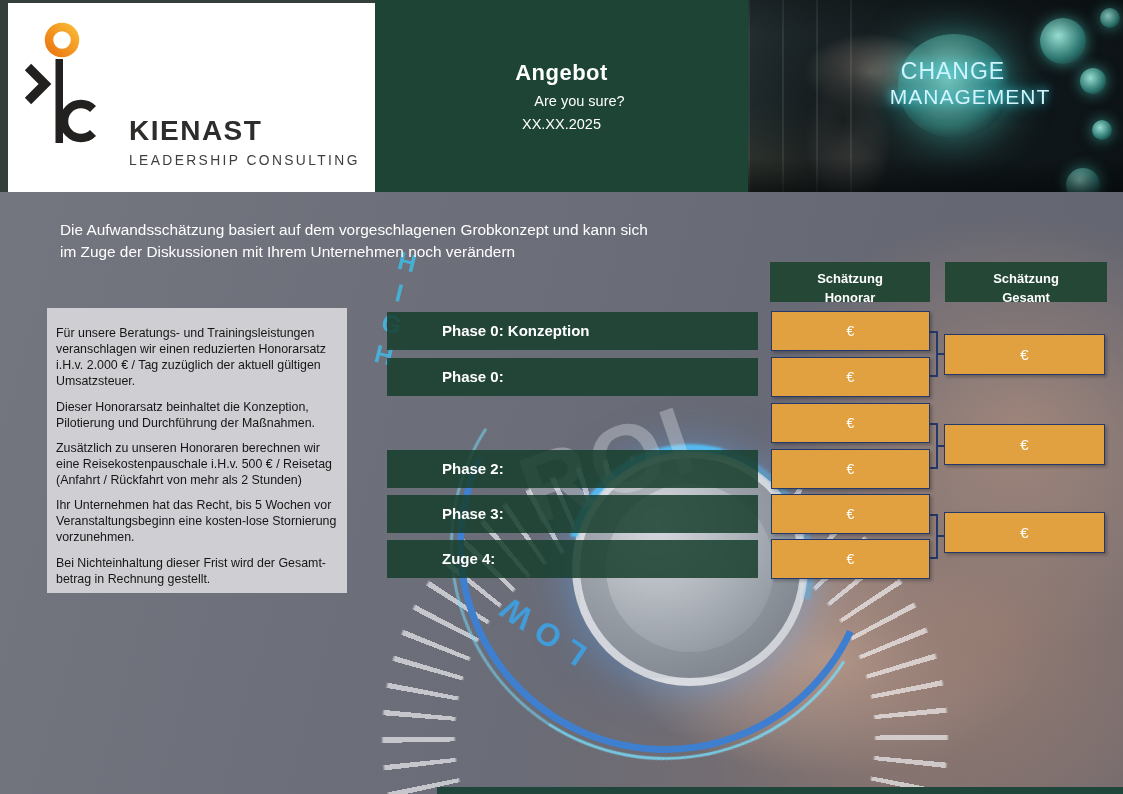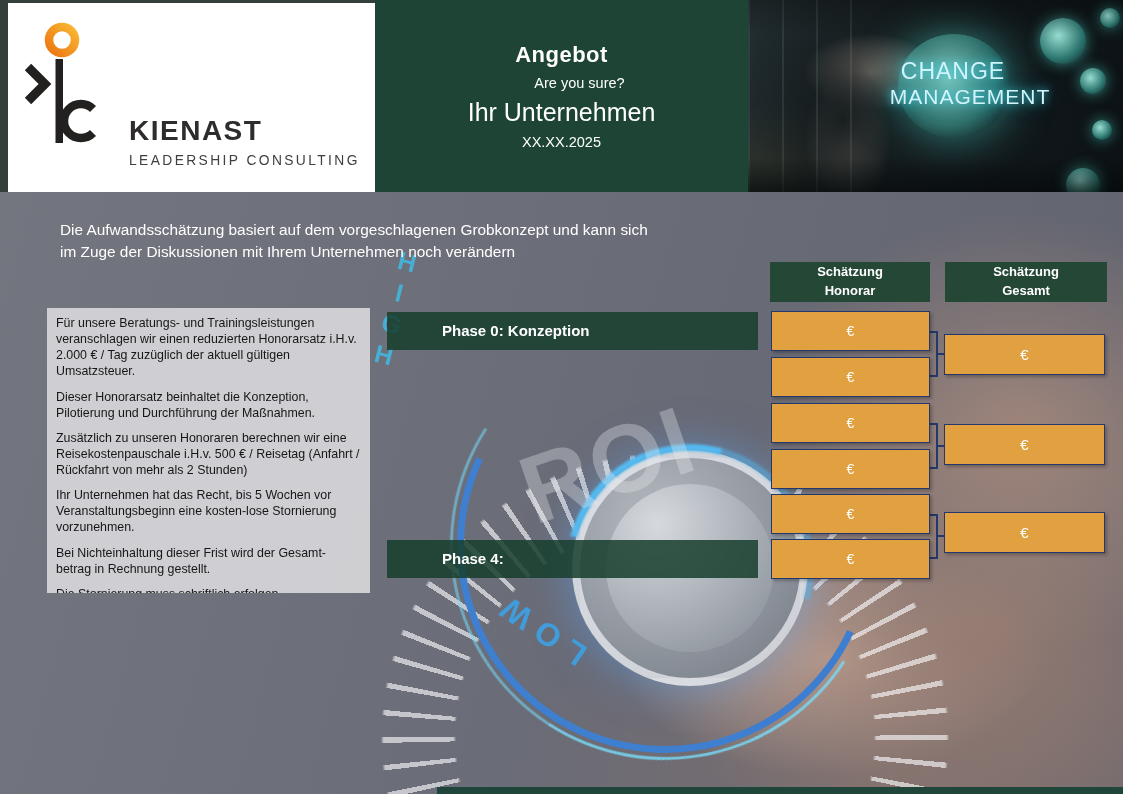--- a/index.html
+++ b/index.html
@@ -72,29 +72,29 @@
       letter-spacing:2px; color:rgba(235,236,240,.33); transform:rotate(-19deg); z-index:2; }
   .lbl-low { position:absolute; left:455px; top:600px; width:140px; font-size:32px; font-weight:bold;
       letter-spacing:10px; color:#3e9fe0; transform:rotate(214deg); opacity:.95; z-index:2; }
   .lbl-high { position:absolute; left:380px; top:246px; font-size:25px; font-weight:bold;
       writing-mode:vertical-lr; text-orientation:upright; letter-spacing:4px; color:#41b9e4;
       transform:rotate(14deg); opacity:.85; z-index:2; }
 
   
   .intro { position:absolute; left:60px; top:219px; width:605px; color:#fff; font-size:15.4px;
       line-height:1.45; z-index:5; }
-  .terms { position:absolute; left:47px; top:308px; width:323px; height:285px;
-      background:rgba(214,214,217,.93); padding:7px 9px; z-index:5; overflow:hidden; }
+  .terms { position:absolute; left:47px; top:308px; width:300px; height:285px;
+      background:rgba(214,214,217,.93); padding:17px 9px; z-index:5; overflow:hidden; }
   .terms p { font-size:12.4px; line-height:1.3; color:#161616; margin-bottom:9px; }
 
   .phase-bar { position:absolute; left:387px; width:371px; height:38px; background:rgba(22,62,45,.85);
       color:#fff; font-size:15px; font-weight:bold; line-height:38px; padding-left:55px; z-index:5; }
 
   .col-hdr { position:absolute; top:262px; height:40px; background:#254736; color:#fff; text-align:center;
-      font-size:13px; font-weight:bold; line-height:1.45; padding-top:1px; z-index:5; }
+      font-size:13px; font-weight:bold; line-height:1.45; padding-top:8px; z-index:5; }
   .col-hdr-honorar { left:770px; width:160px; }
   .col-hdr-gesamt { left:945px; width:162px; }
 
   .eur-box { position:absolute; background:#e2a140; border:1.5px solid #24386b; color:#fff;
       text-align:center; z-index:5; box-shadow:2px 2px 3px rgba(0,0,0,.25); }
   .eur-honorar { left:771px; width:159px; height:40px; font-size:14px; line-height:38px; }
   .eur-gesamt { left:944px; width:161px; height:41px; font-size:15px; line-height:39px; }
 
   .bracket { position:absolute; left:930px; width:8px; border:2px solid #24386b; border-left:none; z-index:4; }
   .bracket-link { position:absolute; left:938px; width:7px; height:2px; background:#24386b; z-index:4; }
@@ -132,21 +132,20 @@
       <text x="129" y="140" font-family="Liberation Sans, sans-serif" font-size="28" font-weight="bold" letter-spacing="1.5" fill="#2e2d2c">KIENAST</text>
       <text x="129" y="165" font-family="Liberation Sans, sans-serif" font-size="13.8" letter-spacing="2.4" fill="#403f3e">LEADERSHIP CONSULTING</text>
     </svg>
     <div class="edge-left"></div>
     <div class="edge-top"></div>
   </div>
 
   <div class="hdr-mid">
     <div class="hdr-title">Angebot</div>
     <div class="hdr-sub">Are you sure?</div>
-    <div class="hdr-company">Ihr Unternehmen</div>
     <div class="hdr-date">XX.XX.2025</div>
   </div>
 
   <div class="hdr-right">
     <div class="glass-lines"></div>
     <div class="holo-sphere"></div>
     <div class="bubble" style="left:292px; top:18px; width:46px; height:46px;"></div>
     <div class="bubble" style="left:332px; top:68px; width:26px; height:26px;"></div>
     <div class="bubble" style="left:344px; top:120px; width:20px; height:20px;"></div>
     <div class="bubble" style="left:318px; top:168px; width:34px; height:34px;"></div>
@@ -172,21 +171,24 @@
   <div class="col-hdr col-hdr-honorar">
     <div>Schätzung</div>
     <div>Honorar</div>
   </div>
   <div class="col-hdr col-hdr-gesamt">
     <div>Schätzung</div>
     <div>Gesamt</div>
   </div>
 
   <div class="phase-bar" style="top:312px">Phase 0: Konzeption</div>
-  <div class="phase-bar" style="top:540px">Phase 4:</div>
+  <div class="phase-bar" style="top:358px">Phase 0:</div>
+  <div class="phase-bar" style="top:450px">Phase 2:</div>
+  <div class="phase-bar" style="top:495px">Phase 3:</div>
+  <div class="phase-bar" style="top:540px">Zuge 4:</div>
 
   <div class="eur-box eur-honorar" style="top:311px">€</div>
   <div class="eur-box eur-honorar" style="top:357px">€</div>
   <div class="eur-box eur-honorar" style="top:403px">€</div>
   <div class="eur-box eur-honorar" style="top:449px">€</div>
   <div class="eur-box eur-honorar" style="top:494px">€</div>
   <div class="eur-box eur-honorar" style="top:539px">€</div>
 
   <div class="bracket" style="top:331px; height:46px;"></div>
   <div class="bracket-link" style="top:353px;"></div>

